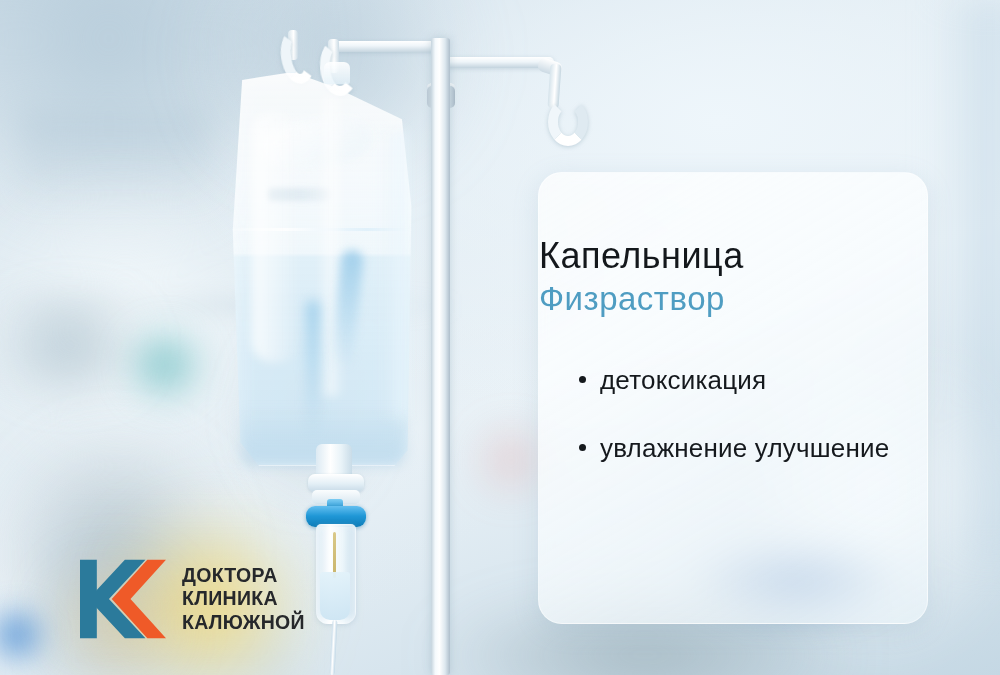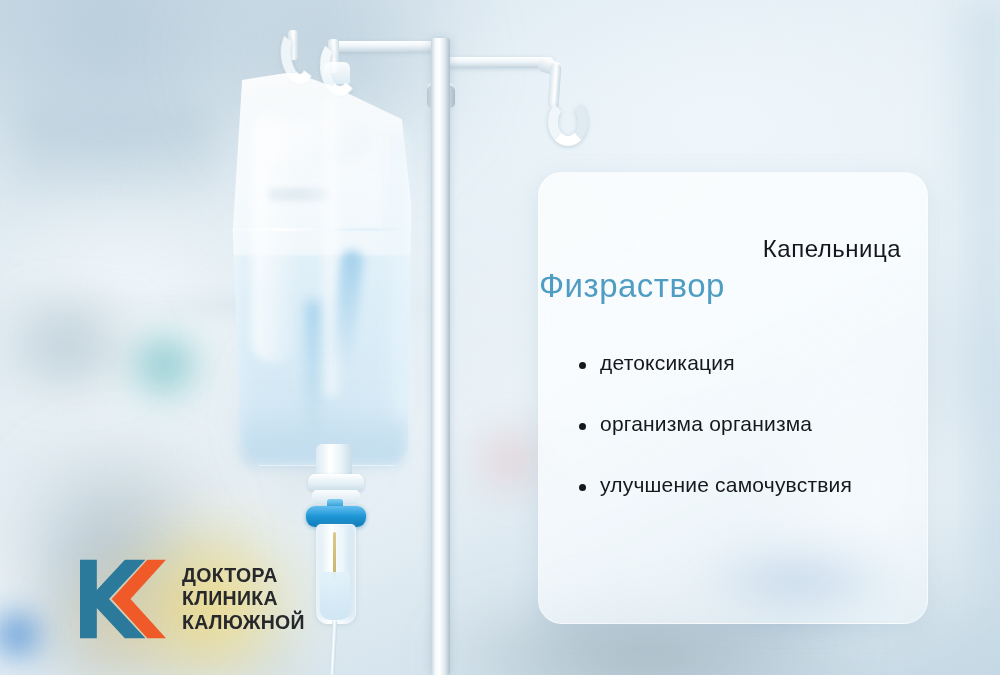--- a/index.html
+++ b/index.html
@@ -290,22 +290,22 @@
     -webkit-backdrop-filter: blur(7px);
     box-shadow: 0 6px 26px rgba(120,155,180,.18);
     border: 1px solid rgba(255,255,255,.45);
   }
   .card-inner {
     position:absolute; inset:0;
     padding: 62px 26px 0 0;
     box-sizing: border-box;
   }
   .title-main {
-    text-align:right;
-    font-size: 24px;
+    text-align:left;
+    font-size: 36px;
     font-weight: 400;
     letter-spacing: .5px;
     color: #14181c;
     line-height: 1.15;
   }
   .title-sub {
     text-align:left;
     font-size: 33px;
     font-weight: 400;
     letter-spacing: .5px;
@@ -313,21 +313,21 @@
     line-height: 1.3;
     margin-top: 2px;
   }
   .bullets {
     list-style: none;
     margin: 44px 0 0 0;
     padding: 0 0 0 40px;
   }
   .bullets li {
     position: relative;
-    font-size: 21px;
+    font-size: 26px;
     color: #15191d;
     letter-spacing: .2px;
     margin-bottom: 37px;
     padding-left: 21px;
     white-space: nowrap;
     margin-top: 32px;
   }
   .bullets li::before {
     content: "";
     position:absolute;
@@ -416,22 +416,21 @@
   <div class="drip-needle"></div>
   <div class="drip-fluid"></div>
   <div class="tube"></div>
 
   <div class="card">
     <div class="card-inner">
       <div class="title-main">Капельница</div>
       <div class="title-sub">Физраствор</div>
       <ul class="bullets">
         <li>детоксикация</li>
-        <li>организма организма</li>
-        <li>улучшение самочувствия</li>
+        <li>увлажнение улучшение</li>
       </ul>
     </div>
   </div>
 
   <div class="logo">
     <svg class="logo-mark" viewBox="0 0 96 92">
 
       <rect x="2" y="4" width="18" height="84" fill="#2b7a9b"></rect>
 
       <polygon points="50,4 72,4 33,46 72,88 50,88 11,46" fill="#2b7a9b"></polygon>

